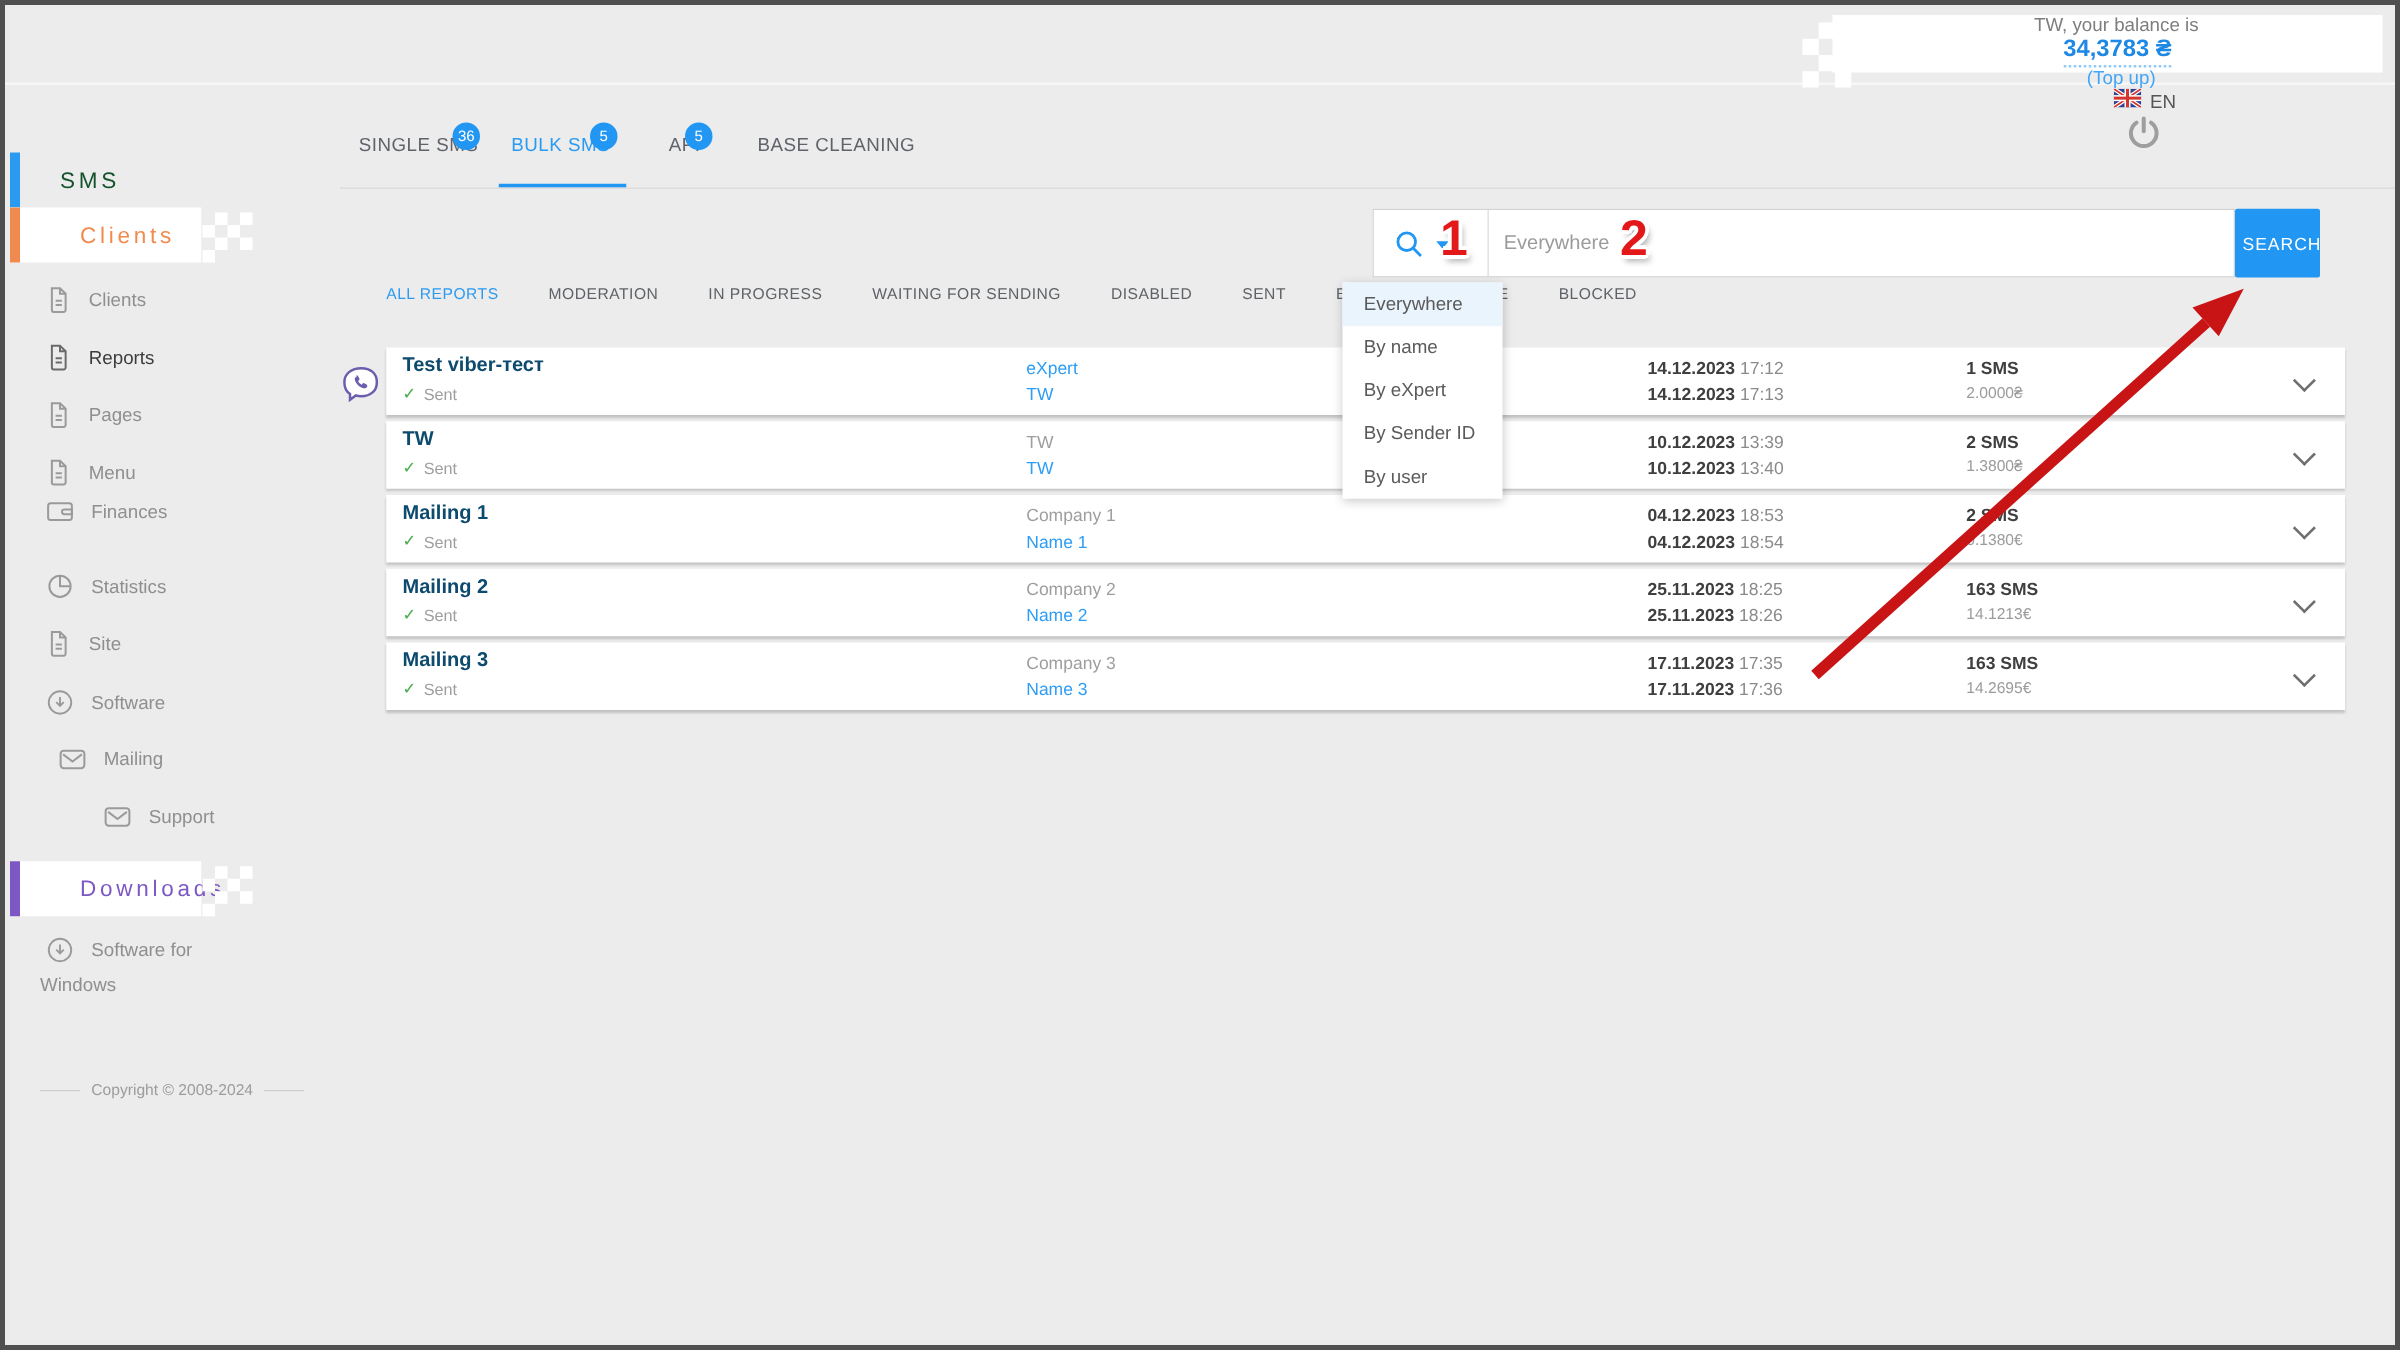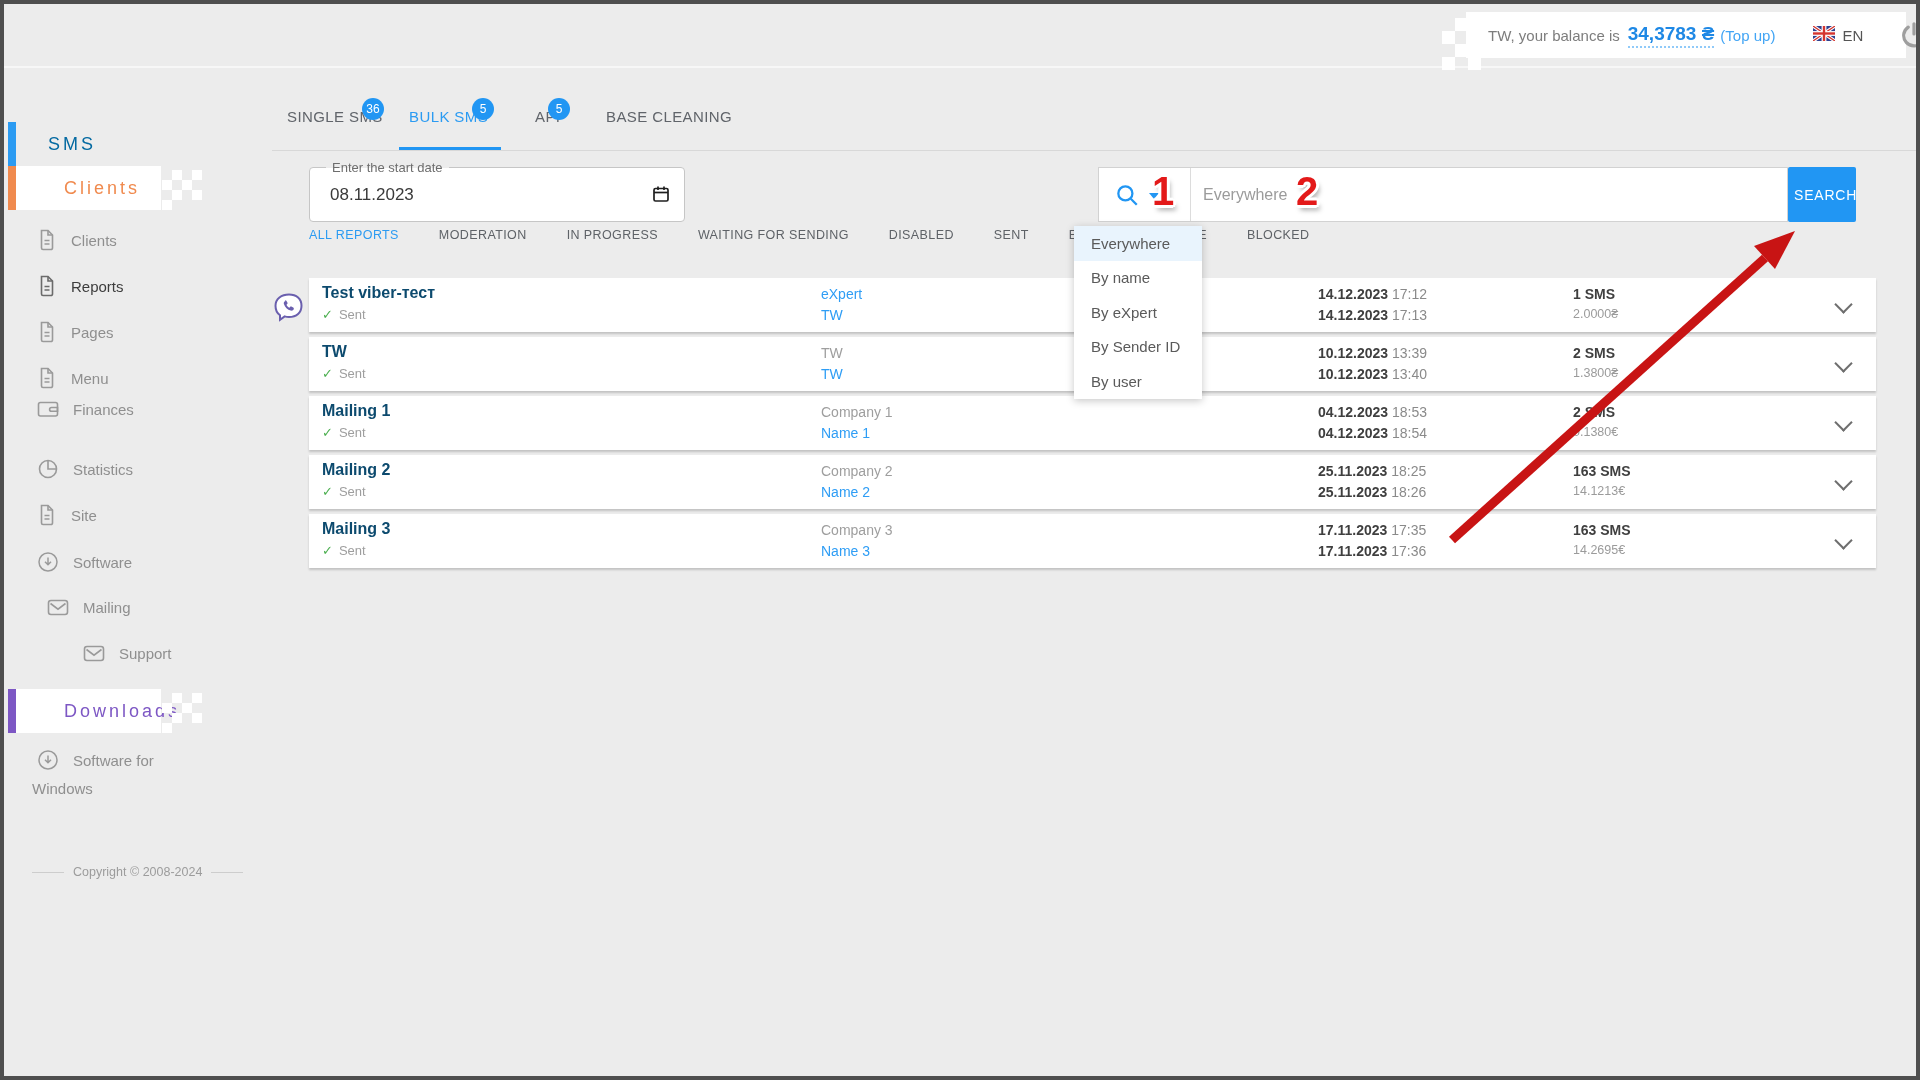--- a/index.html
+++ b/index.html
@@ -2,41 +2,41 @@
 <html><head>
 <meta charset="utf-8">
 <style>
   html,body{margin:0;padding:0;background:#2b2b2b;}
   .screen{position:relative;width:1920px;height:1080px;box-sizing:border-box;
     border:4px solid #4f4f4f;background:#ececec;overflow:hidden;
     font-family:"Liberation Sans","DejaVu Sans",sans-serif;}
 
   
   .topbar{position:absolute;top:0;left:0;right:0;height:62px;background:#ececec;border-bottom:2px solid #f7f7f7;z-index:10;}
-  .balance-pill{position:absolute;top:8px;right:10px;width:440px;height:46px;background:#fff;display:flex;align-items:center;padding-left:22px;box-sizing:border-box;}
+  .balance-pill{position:absolute;top:8px;right:10px;width:440px;height:46px;background:#fff;display:flex;align-items:center;padding-left:22px;box-sizing:border-box;flex-direction:column;}
   .balance-prefix{font-size:15px;color:#7d7d7d;margin-right:8px;white-space:nowrap;}
   .balance-amount{font-size:19px;font-weight:bold;color:#1e88e5;border-bottom:2px dotted #90caf9;padding-bottom:1px;margin-right:6px;white-space:nowrap;}
   .topup{font-size:15px;color:#42a5f5;white-space:nowrap;}
   .lang{display:flex;align-items:center;gap:7px;margin-left:38px;}
   .lang-label{font-size:15px;color:#555;}
   .power{margin-left:36px;display:flex;align-items:center;}
 
   
   .pxc{position:absolute;width:10px;height:10px;background:#fff;
     box-shadow:10px -10px 0 #fff,20px 0 0 #fff,30px -10px 0 #fff,10px 10px 0 #fff,30px 10px 0 #fff,0 20px 0 #fff;}
   .pxc--lg{width:13px;height:13px;
     box-shadow:13px -13px 0 #ececec, 13px -13px 0 #ececec; 
     box-shadow:13px -13px 0 #fff,26px 0 0 #fff,13px 13px 0 #fff,26px 26px 0 #fff,0 26px 0 #fff;}
 
   
   .side-head{position:absolute;left:4px;height:44px;display:flex;align-items:center;}
   .side-head .bar{position:absolute;left:0;top:0;width:8px;height:44px;}
   .side-head .lbl{margin-left:56px;font-size:18px;letter-spacing:3px;}
   .side-head.active{width:153px;background:#fff;}
-  .head-sms .bar{background:#2b9bf2;} .head-sms .lbl{color:#0369a1;margin-left:40px;}
+  .head-sms .bar{background:#2b9bf2;} .head-sms .lbl{color:#14532d;margin-left:40px;}
   .head-clients .bar{background:#f08a4e;} .head-clients .lbl{color:#f08a4e;}
   .head-downloads .bar{background:#7d57c4;} .head-downloads .lbl{color:#7d57c4;}
 
   .side-item{position:absolute;left:33px;display:flex;align-items:center;gap:14px;height:24px;cursor:pointer;}
   .side-item .ilabel{font-size:15px;color:#8f8f8f;white-space:nowrap;}
   .side-item.current .ilabel{color:#3d3d3d;}
   .sfw-line2{position:absolute;left:28px;font-size:15px;color:#8f8f8f;}
   .copyright{position:absolute;left:28px;top:861px;width:260px;display:flex;align-items:center;gap:9px;}
   .copyright .cline{flex:0 0 32px;height:1px;background:#cdcdcd;}
   .copyright .ctext{font-size:12.5px;color:#9c9c9c;white-space:nowrap;}
@@ -241,31 +241,20 @@
   <div class="tab" style="left:283px;">SINGLE SMS</div>
   <div class="badge" style="left:358px;top:94px;">36</div>
   <div class="tab active" style="left:405px;">BULK SMS</div>
   <div class="badge" style="left:468px;top:94px;">5</div>
   <div class="tab" style="left:531px;">API</div>
   <div class="badge" style="left:544px;top:94px;">5</div>
   <div class="tab" style="left:602px;">BASE CLEANING</div>
   <div class="tab-underline"></div>
   <div class="tabs-divider"></div>
 
-  <div class="field" style="left:305px;width:376px;">
-    <span class="flabel">Enter the start date</span>
-    <span class="fvalue">08.11.2023</span>
-    <span class="cal">
-      <svg width="20" height="20" viewBox="0 0 20 20" fill="none" stroke="#1f1f1f" stroke-width="1.7">
-          <rect x="3" y="4.5" width="14" height="12.5" rx="1.5"></rect>
-          <path d="M3 8.5h14"></path>
-          <path d="M7 2.5v3.5M13 2.5v3.5"></path>
-        </svg>
-    </span>
-  </div>
 
   <div class="searchbox">
     <span class="mag">
       <svg width="26" height="26" viewBox="0 0 24 24" fill="none" stroke="#2196f3" stroke-width="2.1">
           <circle cx="10.5" cy="10.5" r="6.5"></circle>
           <path d="M15.5 15.5 21 21"></path>
         </svg>
     </span>
     <span class="caret"></span>
     <span class="vdiv"></span>

